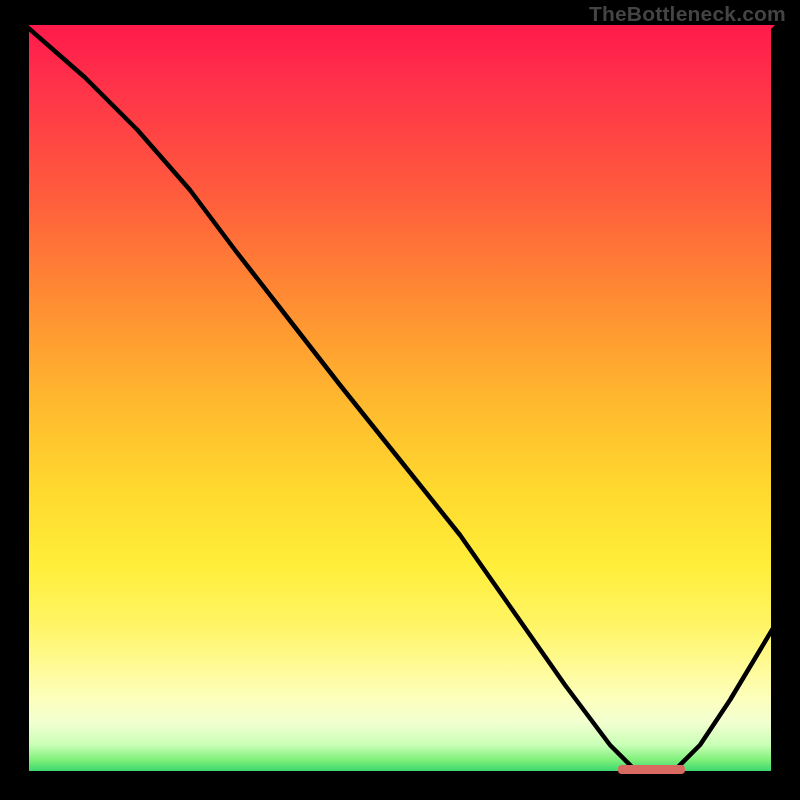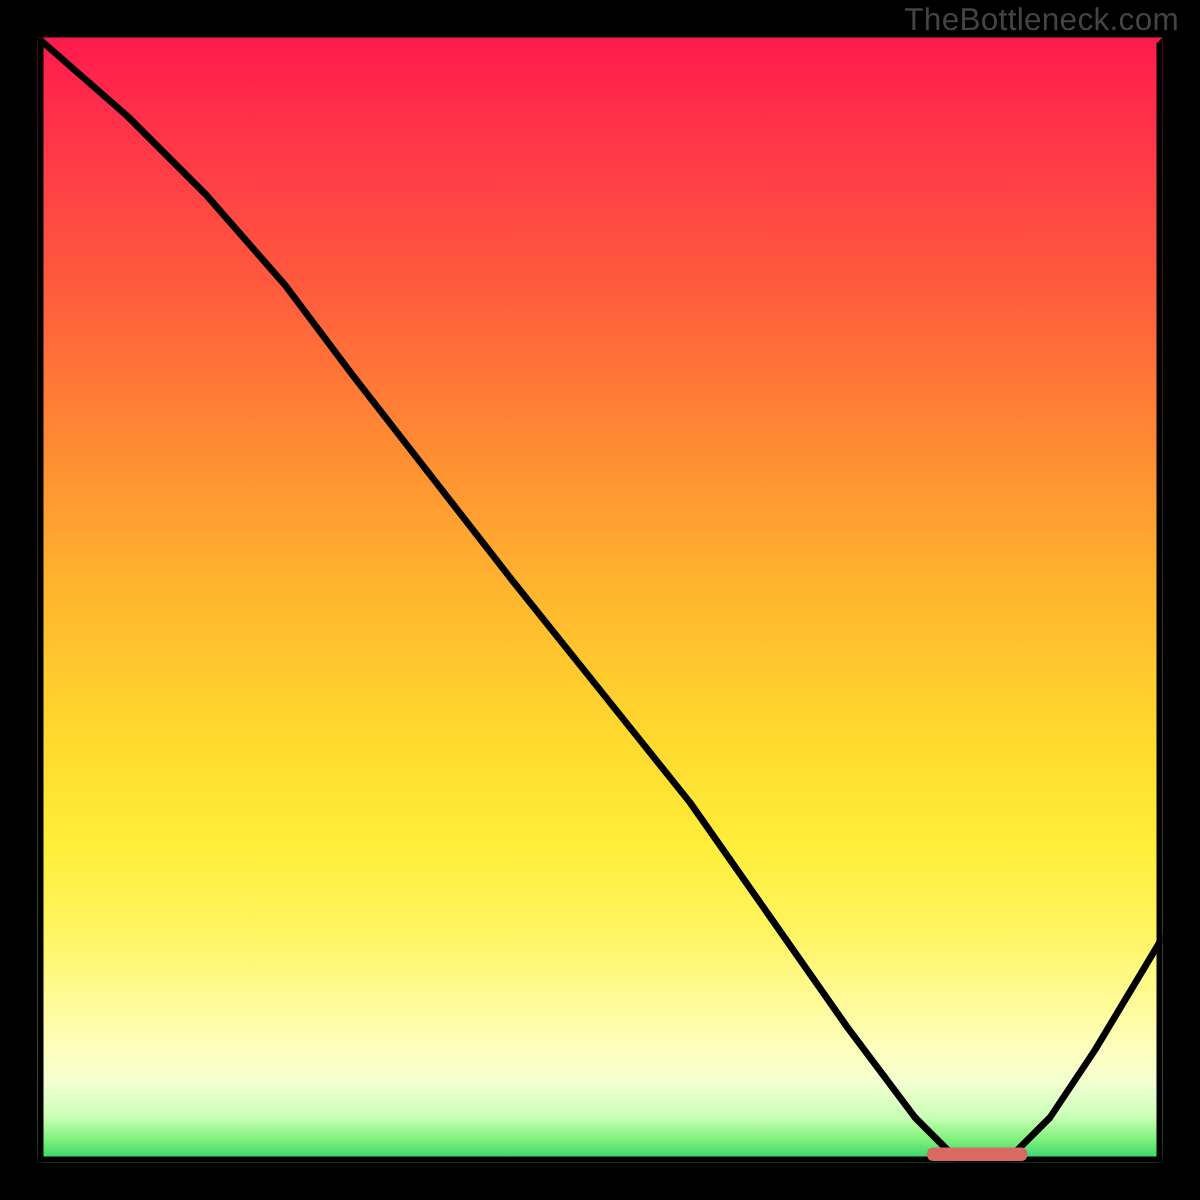--- a/index.html
+++ b/index.html
@@ -16,21 +16,21 @@
     width: 800px;
     height: 800px;
     background: #000;
   }
   .watermark {
     position: absolute;
     top: 2px;
     right: 14px;
     color: #444;
     font-size: 21px;
-    font-weight: 400;
+    font-weight: 700;
     letter-spacing: 0.2px;
     z-index: 5;
   }
   .plot {
     position: absolute;
     left: 25px;
     top: 25px;
     width: 750px;
     height: 750px;
     background: linear-gradient(

